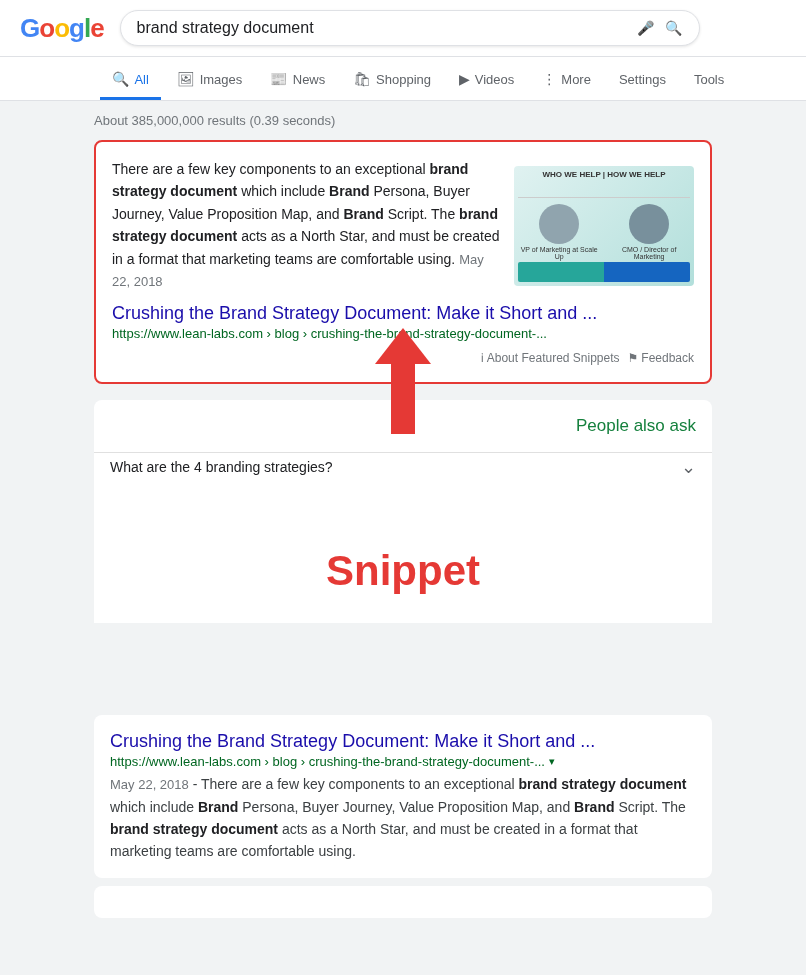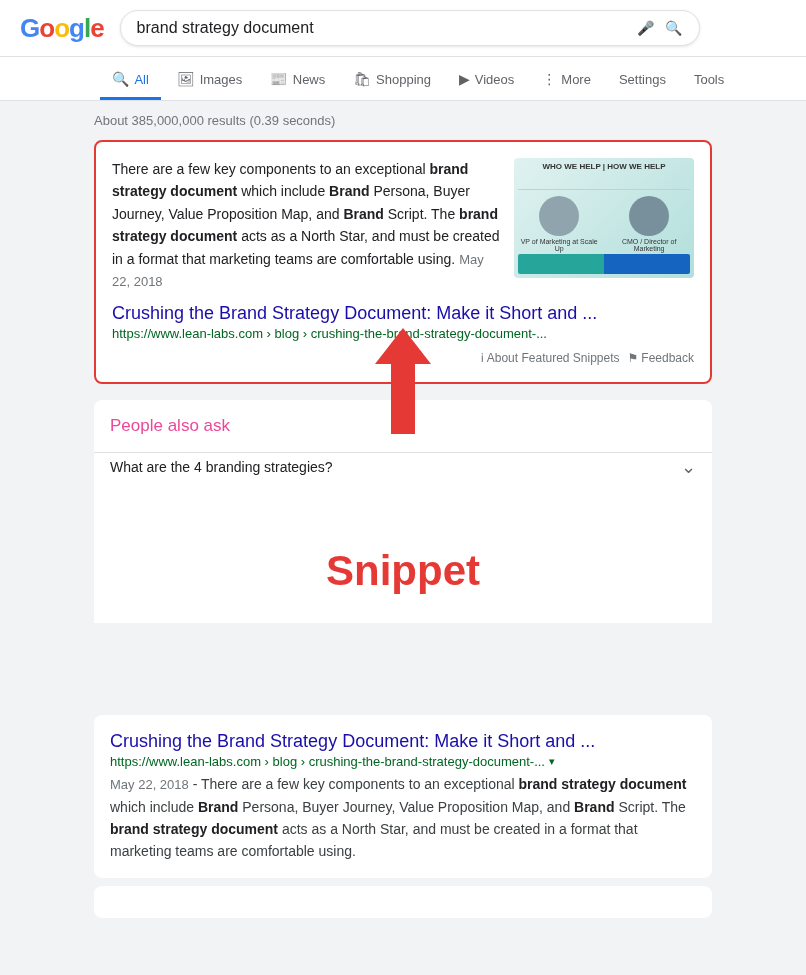--- a/index.html
+++ b/index.html
@@ -109,20 +109,21 @@
       background: #fff;
       border: 2px solid #e53935;
       border-radius: 8px;
       padding: 16px;
       margin-bottom: 16px;
       position: relative;
     }
     .snippet-content {
       display: flex;
       gap: 12px;
+      align-items: center;
     }
     .snippet-text {
       flex: 1;
       font-size: 14px;
       line-height: 1.6;
       color: #202124;
     }
     .snippet-text b { font-weight: 700; }
     .snippet-date {
       color: #70757a;
@@ -229,21 +230,22 @@
     .people-ask {
       background: #fff;
       border-radius: 8px;
       margin-bottom: 8px;
       overflow: hidden;
     }
     .people-ask-title {
       font-size: 17px;
       font-weight: 400;
       padding: 16px;
-      color: #ec4899;
+      color: #15803d;
+      text-align: right;
     }
     .ask-item {
       border-top: 1px solid #e0e0e0;
       padding: 3px 16px;
       display: flex;
       justify-content: space-between;
       align-items: center;
       cursor: pointer;
     }
     .ask-text { font-size: 14px; color: #202124; }

